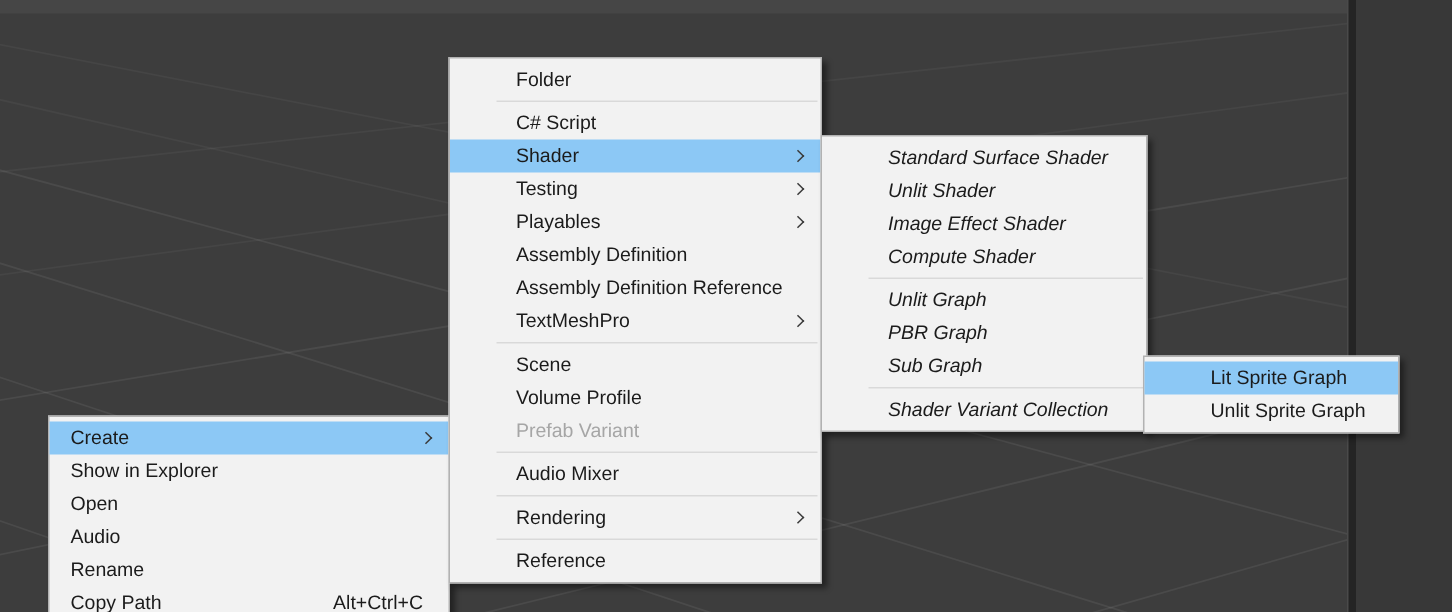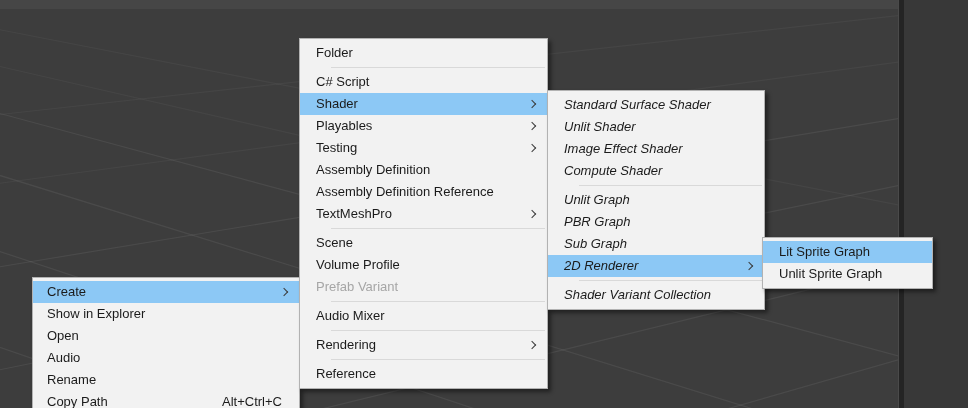--- a/index.html
+++ b/index.html
@@ -27,21 +27,21 @@
     font-size:13px;
     color:var(--menu-text,#1b1b1b);
   }
   #menu-context   {left:32px;  top:277px; width:268px;}
   #menu-create    {left:299px; top:38px;  width:249px;}
   #menu-shader    {left:547px; top:90px;  width:218px;font-style:italic;}
   #menu-renderer2d{left:762px; top:237px; width:171px;}
 
   .mi{position:relative;height:22px;line-height:22px;white-space:nowrap;cursor:default;}
   #menu-context .mi{padding-left:14px;padding-right:46px;}
-  #menu-create .mi,#menu-shader .mi,#menu-renderer2d .mi{padding-left:16px;padding-right:30px;}
+  #menu-create .mi,#menu-shader .mi,#menu-renderer2d .mi{padding-left:44px;padding-right:30px;}
   .mi.hl{background:var(--hl,#8cc8f5);}
   .mi.dis{color:var(--disabled,#a6a6a6);}
   .sep{height:1px;background:var(--sep,#d9d9d9);margin:3px 2px 3px 31px;}
   .shortcut{position:absolute;right:17px;top:0;}
   .arrow{
     position:absolute;right:12px;top:50%;
     width:5px;height:5px;
     border-top:1px solid #3a3a3a;border-right:1px solid #3a3a3a;
     transform:translateY(-50%) rotate(45deg);
   }
@@ -79,22 +79,22 @@
     <div class="mi"><span>Open</span></div>
     <div class="mi"><span>Audio</span></div>
     <div class="mi"><span>Rename</span></div>
     <div class="mi"><span>Copy Path</span><span class="shortcut">Alt+Ctrl+C</span></div>
   </div>
 <div class="menu" id="menu-create">
     <div class="mi"><span>Folder</span></div>
     <div class="sep"></div>
     <div class="mi"><span>C# Script</span></div>
     <div class="mi hl"><span>Shader</span><span class="arrow"></span></div>
+    <div class="mi"><span>Testing</span><span class="arrow"></span></div>
     <div class="mi"><span>Playables</span><span class="arrow"></span></div>
-    <div class="mi"><span>Testing</span><span class="arrow"></span></div>
     <div class="mi"><span>Assembly Definition</span></div>
     <div class="mi"><span>Assembly Definition Reference</span></div>
     <div class="mi"><span>TextMeshPro</span><span class="arrow"></span></div>
     <div class="sep"></div>
     <div class="mi"><span>Scene</span></div>
     <div class="mi"><span>Volume Profile</span></div>
     <div class="mi dis"><span>Prefab Variant</span></div>
     <div class="sep"></div>
     <div class="mi"><span>Audio Mixer</span></div>
     <div class="sep"></div>
@@ -104,20 +104,19 @@
   </div>
 <div class="menu" id="menu-shader">
     <div class="mi"><span>Standard Surface Shader</span></div>
     <div class="mi"><span>Unlit Shader</span></div>
     <div class="mi"><span>Image Effect Shader</span></div>
     <div class="mi"><span>Compute Shader</span></div>
     <div class="sep"></div>
     <div class="mi"><span>Unlit Graph</span></div>
     <div class="mi"><span>PBR Graph</span></div>
     <div class="mi"><span>Sub Graph</span></div>
-    <div class="mi hl"><span>2D Renderer</span><span class="arrow"></span></div>
     <div class="sep"></div>
     <div class="mi"><span>Shader Variant Collection</span></div>
   </div>
 <div class="menu" id="menu-renderer2d">
     <div class="mi hl"><span>Lit Sprite Graph</span></div>
     <div class="mi"><span>Unlit Sprite Graph</span></div>
   </div>
 
 </body></html>

